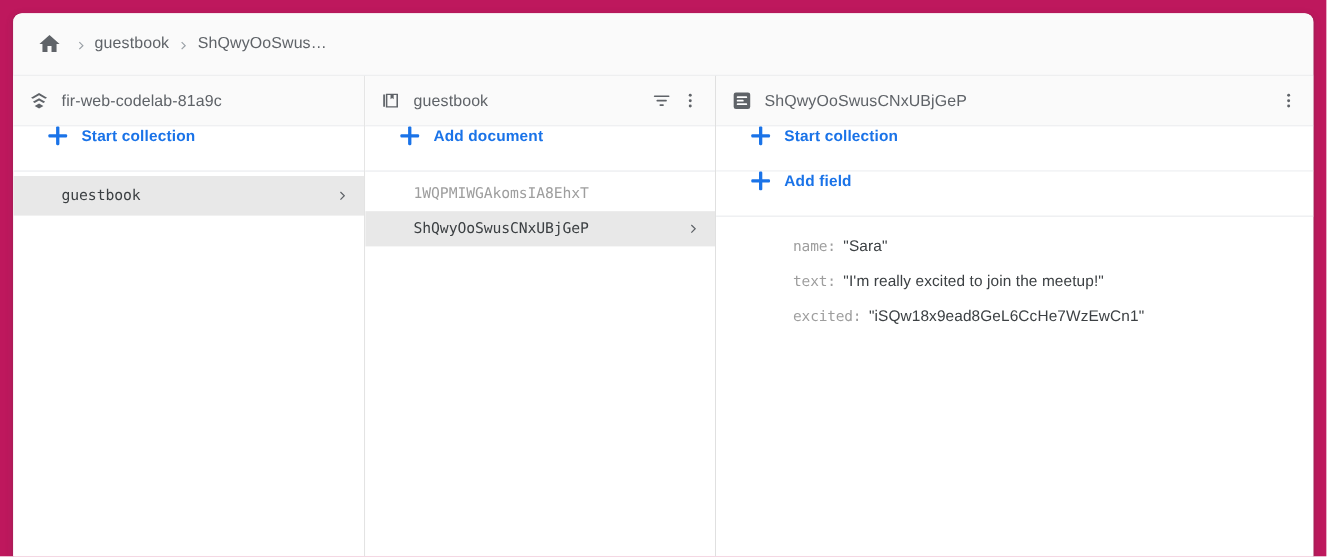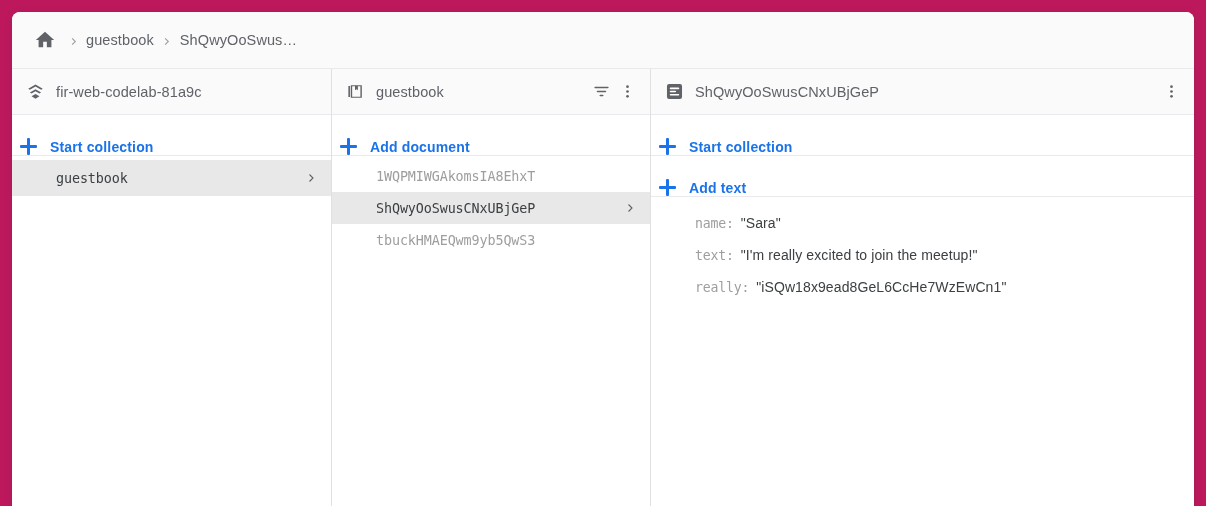--- a/index.html
+++ b/index.html
@@ -116,22 +116,22 @@
     flex: none;
     border-radius: 50%;
   }
   .icon-btn svg { display:block; }
 
   
   .action-row {
     height: 41px;
     min-height: 41px;
     display: flex;
-    align-items: flex-end;
-    padding-left: 8px;
+    align-items: flex-start;
+    padding-left: 32px;
     border-bottom: 1px solid #e8eaed;
     background: #fff;
   }
   .plus {
     width: 17px; height: 17px;
     flex: none;
     position: relative;
     margin-right: 13px;
   }
   .plus::before, .plus::after {
@@ -176,20 +176,21 @@
   .col-2 .list { padding-top: 4px; }
   .col-2 .list-row { height: 32px; }
 
   
   .fields { padding: 18px 0 0 44px; }
   .field-row {
     display: flex;
     align-items: baseline;
     height: 32px;
     white-space: nowrap;
+    margin-left: 26px;
   }
   .field-key {
     font-family: "DejaVu Sans Mono", "Liberation Mono", monospace;
     font-size: 13.2px;
     color: #9e9e9e;
     letter-spacing: -.2px;
   }
   .field-val {
     font-size: 14px;
     color: #3c4043;
@@ -290,23 +291,20 @@
             <span class="row-label">1WQPMIWGAkomsIA8EhxT</span>
           </div>
           <div class="list-row selected">
             <span class="row-label">ShQwyOoSwusCNxUBjGeP</span>
             <span class="row-chevron">
               <svg viewBox="0 0 24 24">
                   <polyline points="9,5 16,12 9,19"></polyline>
                 </svg>
             </span>
           </div>
-          <div class="list-row">
-            <span class="row-label">tbuckHMAEQwm9yb5QwS3</span>
-          </div>
         </div>
       </div>
 
       <div class="col col-3">
         <div class="col-header">
           <span class="hdr-icon">
             <svg viewBox="0 0 24 24">
               <rect x="2.5" y="2.5" width="19" height="19" rx="2.6" fill="#5f6368"></rect>
               <rect x="6" y="7" width="12" height="2.1" rx="1" fill="#ffffff"></rect>
               <rect x="6" y="11" width="8" height="2.1" rx="1" fill="#ffffff"></rect>
@@ -324,34 +322,34 @@
           </span>
         </div>
 
         <div class="action-row">
           <span class="plus"></span>
           <span class="action-label">Start collection</span>
         </div>
 
         <div class="action-row">
           <span class="plus"></span>
-          <span class="action-label">Add text</span>
+          <span class="action-label">Add field</span>
         </div>
 
         <div class="fields">
           <div class="field-row">
             <span class="field-key">name:</span>
             <span class="field-val">"Sara"</span>
           </div>
           <div class="field-row">
             <span class="field-key">text:</span>
             <span class="field-val">"I'm really excited to join the meetup!"</span>
           </div>
           <div class="field-row">
-            <span class="field-key">really:</span>
+            <span class="field-key">excited:</span>
             <span class="field-val">"iSQw18x9ead8GeL6CcHe7WzEwCn1"</span>
           </div>
         </div>
       </div>
 
     </div>
   </div>
 </div>
 
 </body></html>

